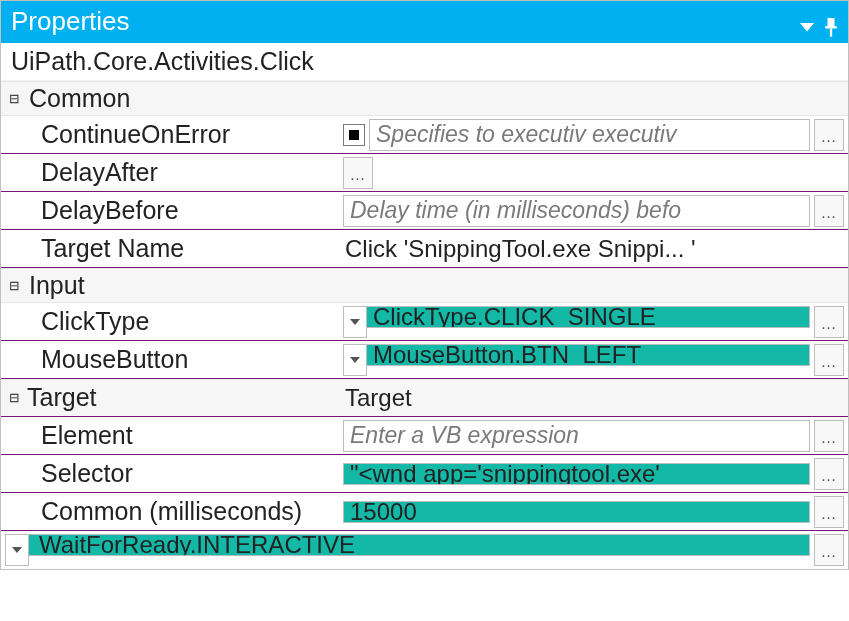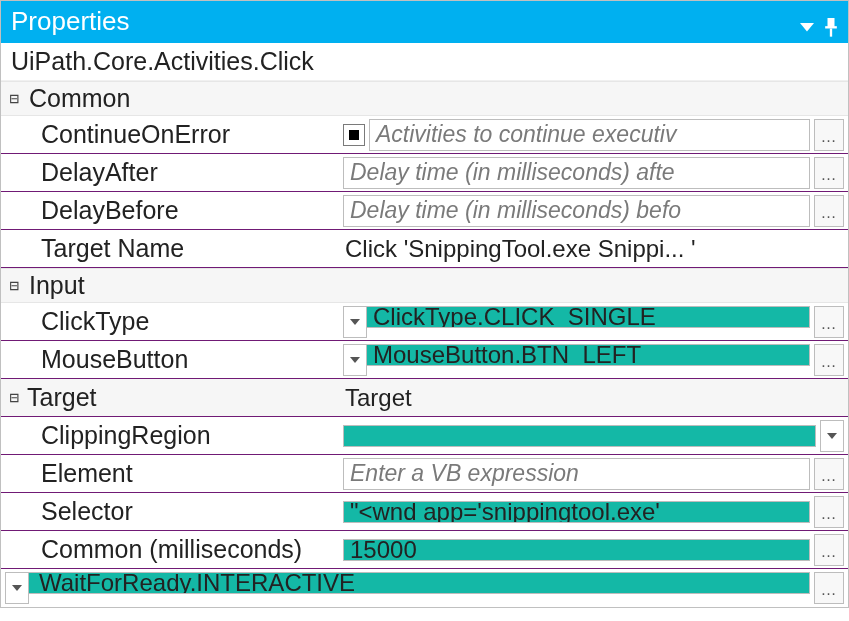--- a/index.html
+++ b/index.html
@@ -157,29 +157,28 @@
     <span class="expander">⊟</span>
     <span>Common</span>
   </div>
 
   <div class="row">
     <div class="prop-label">ContinueOnError</div>
     <div class="value-cell">
       <div class="checkbox-box">
           <div class="inner"></div>
         </div>
-      <div class="txt-input">Activities to continue executiv</div>
+      <div class="txt-input">Specifies to executiv executiv</div>
       <div class="btn-more">…</div>
     </div>
   </div>
 
   <div class="row">
     <div class="prop-label">DelayAfter</div>
     <div class="value-cell">
-      <div class="txt-input">Delay time (in milliseconds) afte</div>
       <div class="btn-more">…</div>
     </div>
   </div>
 
   <div class="row">
     <div class="prop-label">DelayBefore</div>
     <div class="value-cell">
       <div class="txt-input">Delay time (in milliseconds) befo</div>
       <div class="btn-more">…</div>
     </div>
@@ -230,31 +229,20 @@
   <div class="row target-row">
     <div class="prop-label" style="padding-left:4px; display:flex; gap:4px; background:#f6f6f6;">
       <span class="expander">⊟</span>
       <span>Target</span>
     </div>
     <div class="value-cell" style="background:#f6f6f6;">
       <div class="txt-plain">Target</div>
     </div>
   </div>
 
-  <div class="row">
-    <div class="prop-label l3">ClippingRegion</div>
-    <div class="value-cell">
-      <div class="txt-value bordered" style="flex:1;"></div>
-      <div class="btn-dd">
-          <svg viewBox="0 0 10 6">
-            <polygon points="0,0 10,0 5,6" fill="#555"></polygon>
-          </svg>
-        </div>
-    </div>
-  </div>
 
   <div class="row">
     <div class="prop-label l3">Element</div>
     <div class="value-cell">
       <div class="txt-input">Enter a VB expression</div>
       <div class="btn-more">…</div>
     </div>
   </div>
 
   <div class="row">

